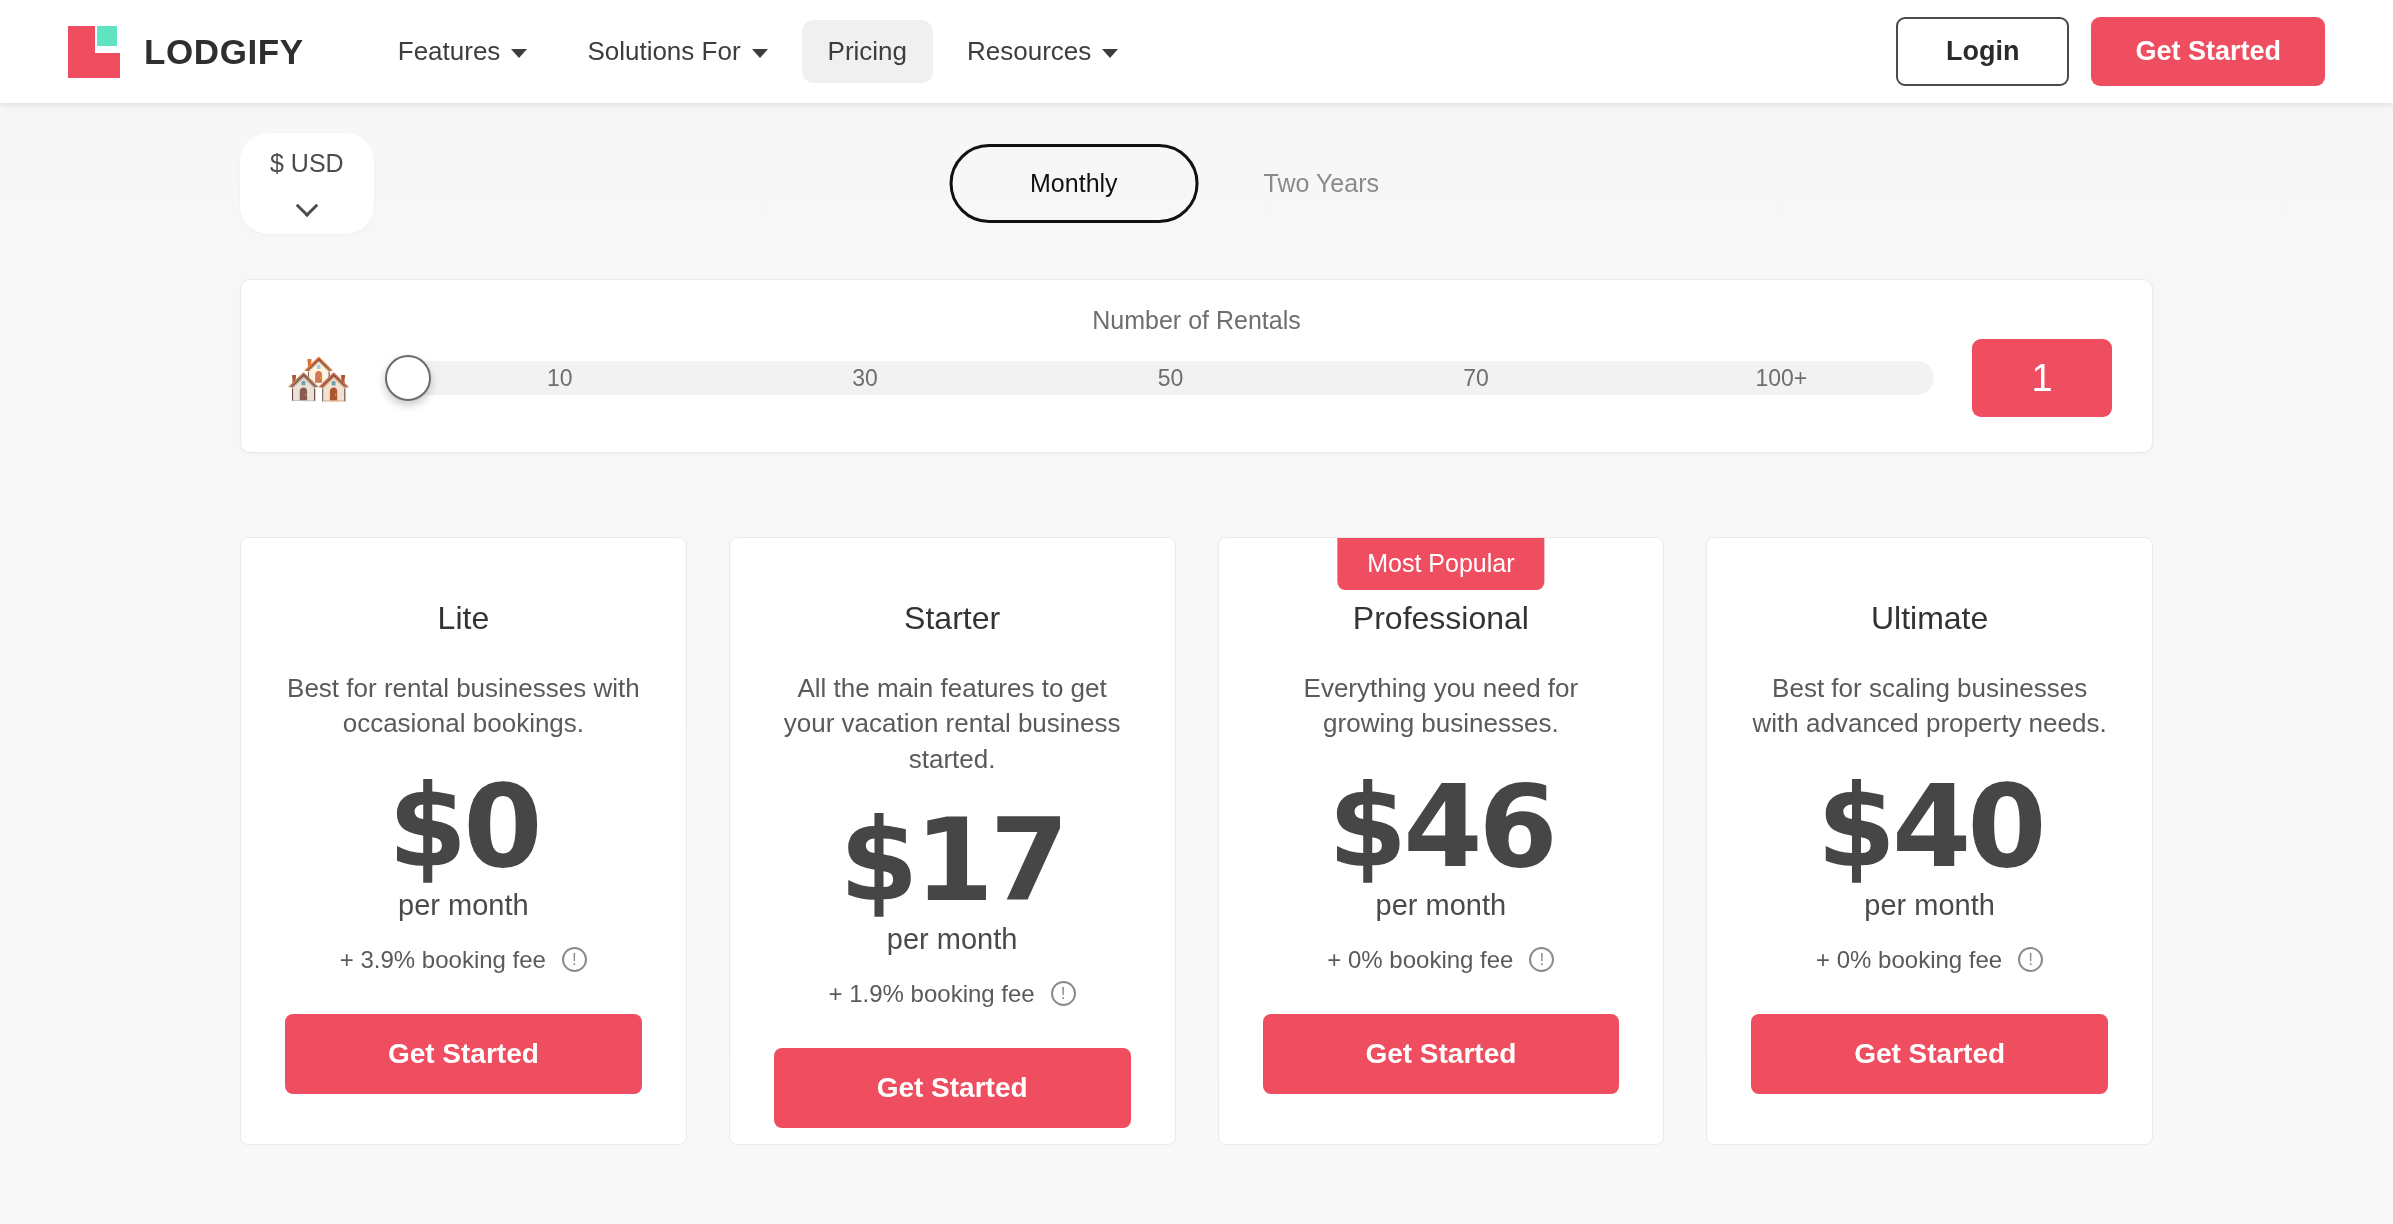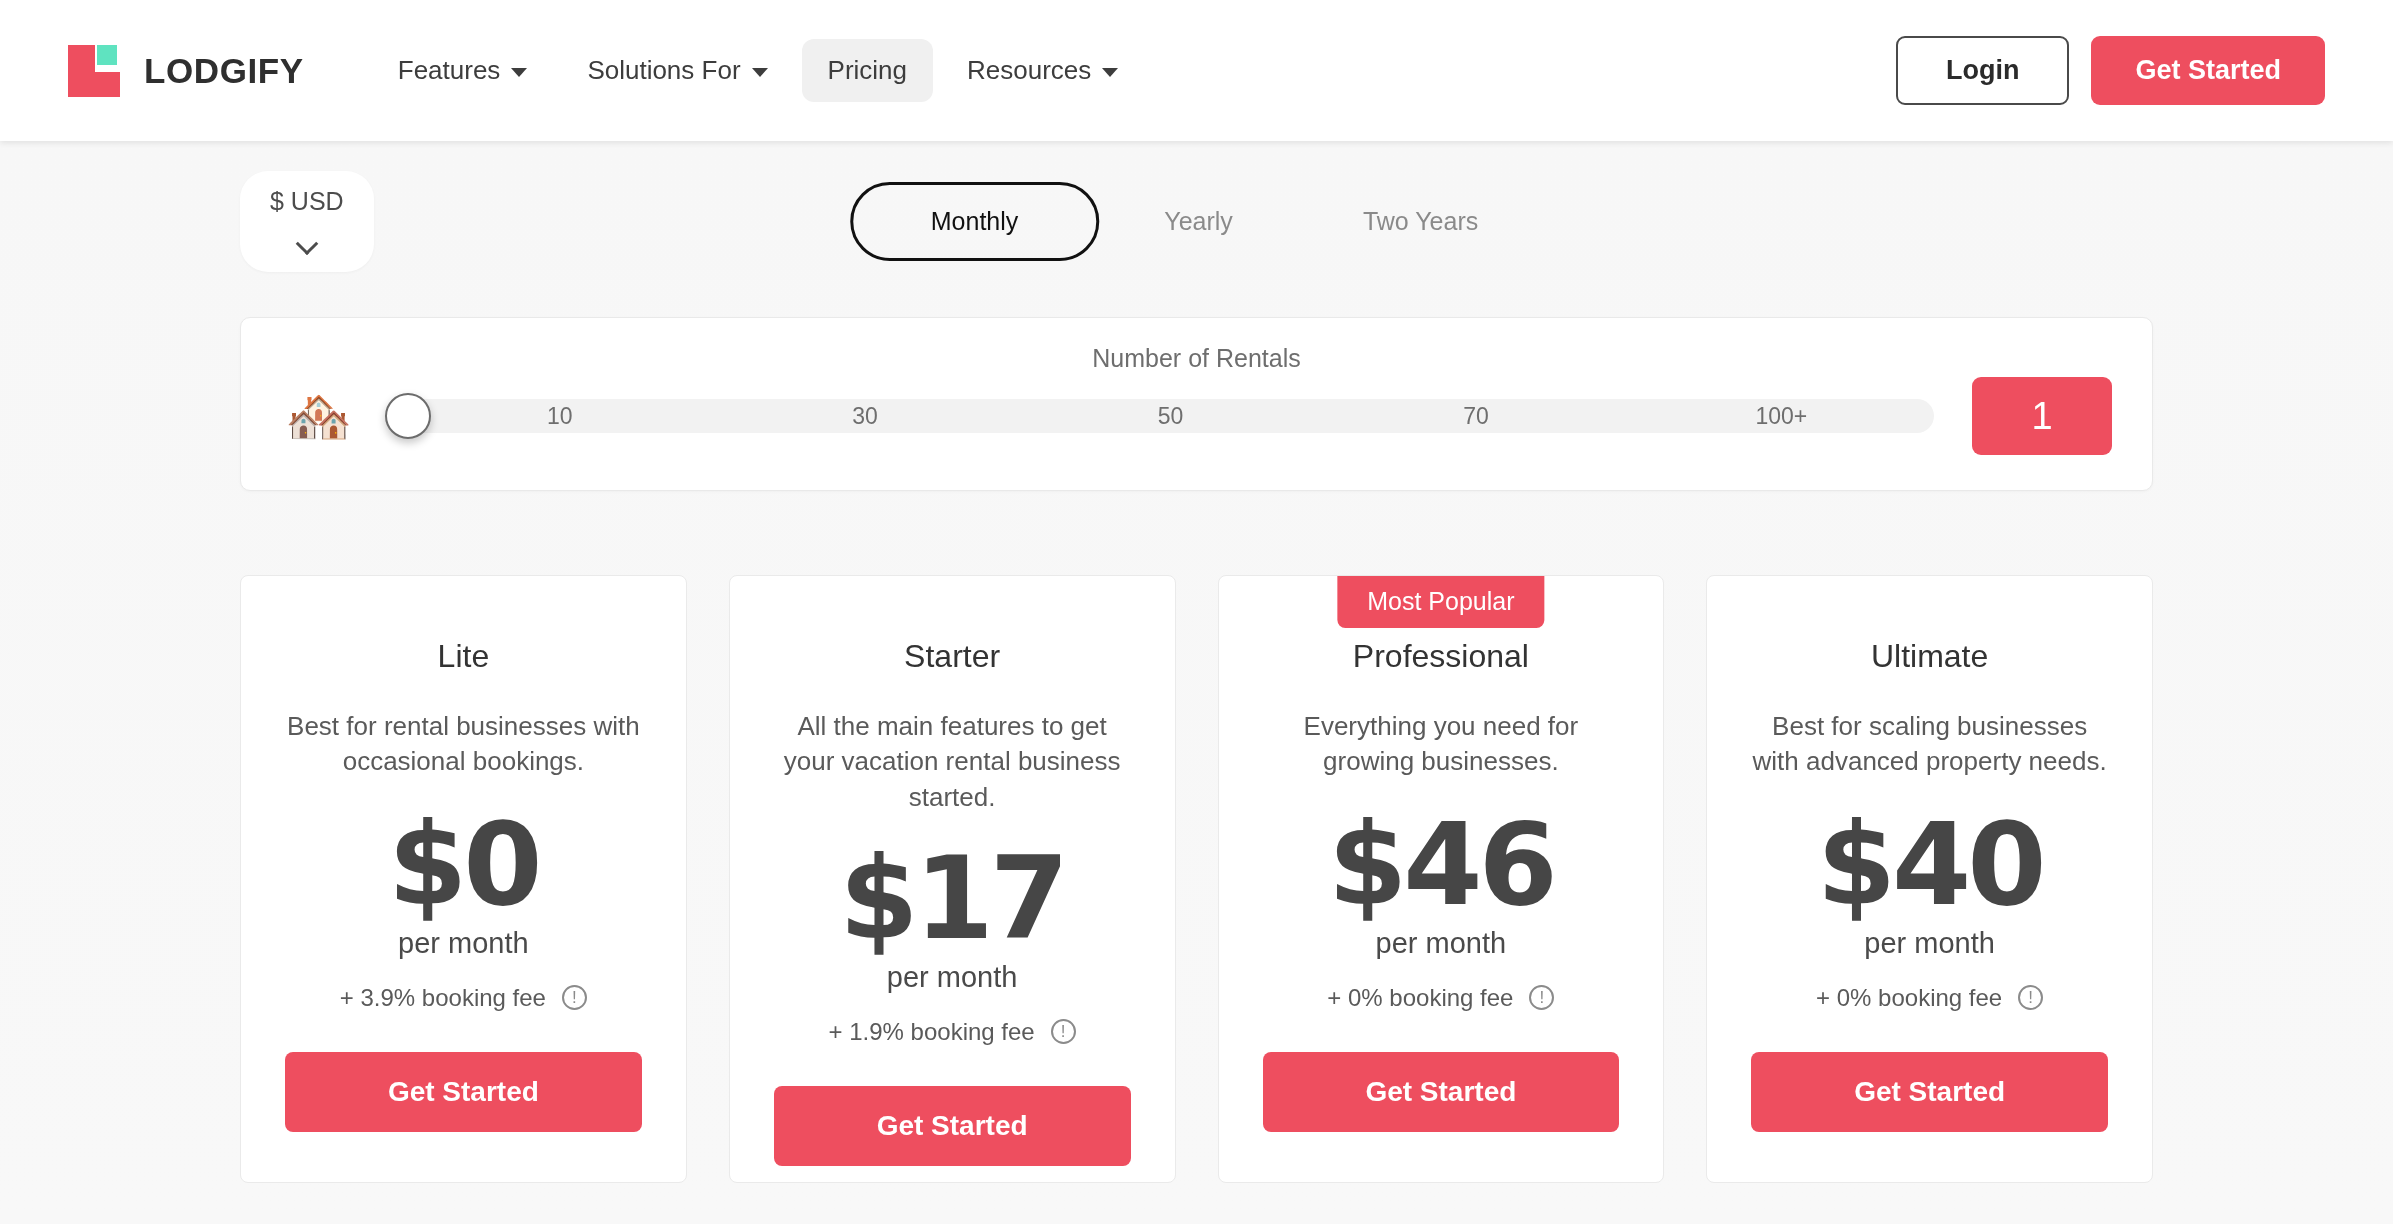--- a/index.html
+++ b/index.html
@@ -22,21 +22,21 @@
     position: relative;
     width: 2393px;
     height: 1224px;
     background: linear-gradient(to bottom, #ebebeb 0px, #f7f7f7 120px, #f8f8f8 100%);
     overflow: hidden;
   }
 
   
   .header {
     position: relative;
-    height: 141px;
+    height: 103px;
     background: #ffffff;
     display: flex;
     align-items: center;
     padding: 0 68px;
     box-shadow: 0 2px 6px rgba(0,0,0,0.09);
     z-index: 20;
   }
 
   .brand {
     display: flex;
@@ -427,21 +427,20 @@
 
   <section class="controls">
 
     <div class="currency-select">
       <span>$ USD</span>
       <span class="chev-down"></span>
     </div>
 
     <div class="billing-toggle">
       <div class="toggle-opt selected">Monthly</div>
-      <div class="toggle-opt">Yearly</div>
       <div class="toggle-opt">Two Years</div>
     </div>
 
   </section>
 
   <section class="slider-card">
 
     <div class="slider-label">Number of Rentals</div>
 
     <div class="slider-row">

